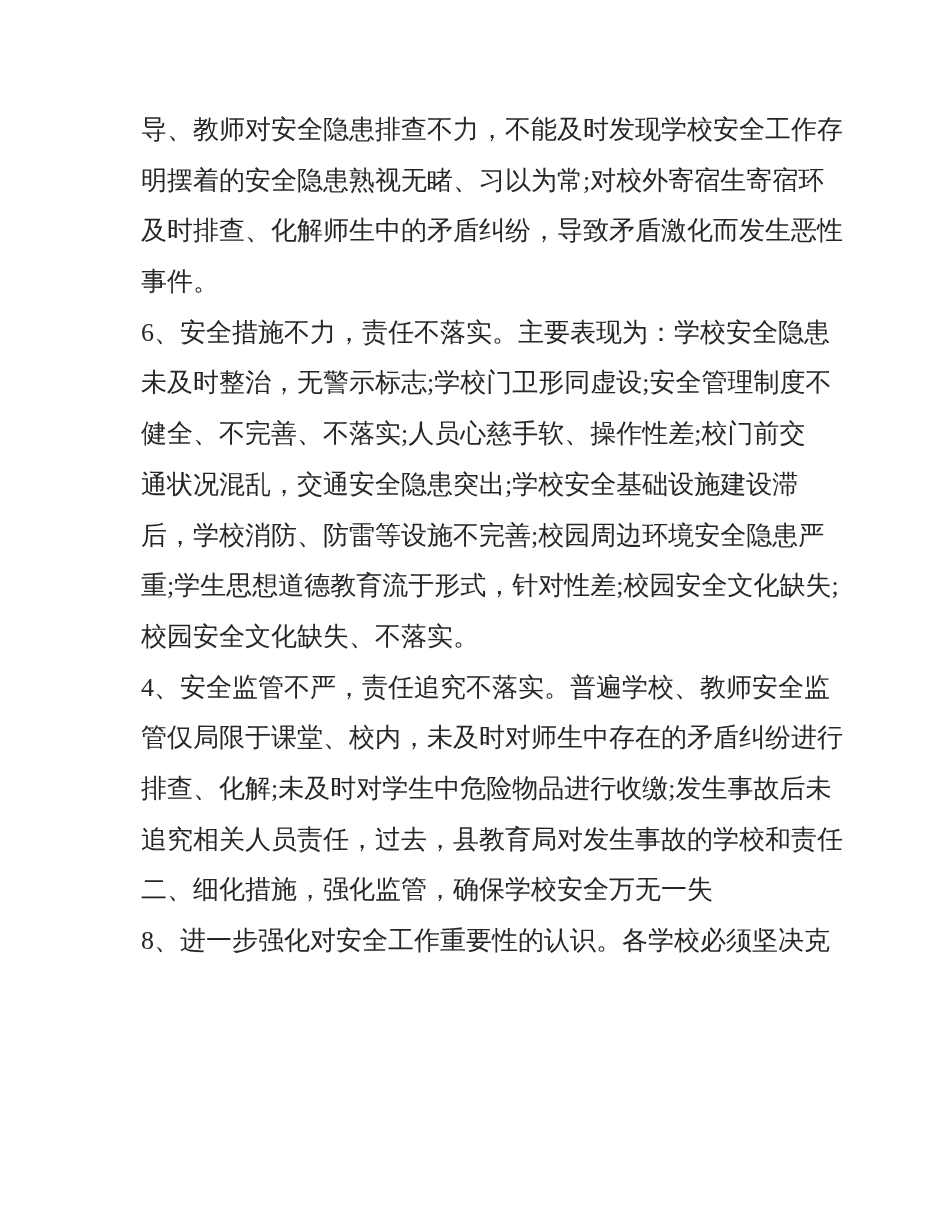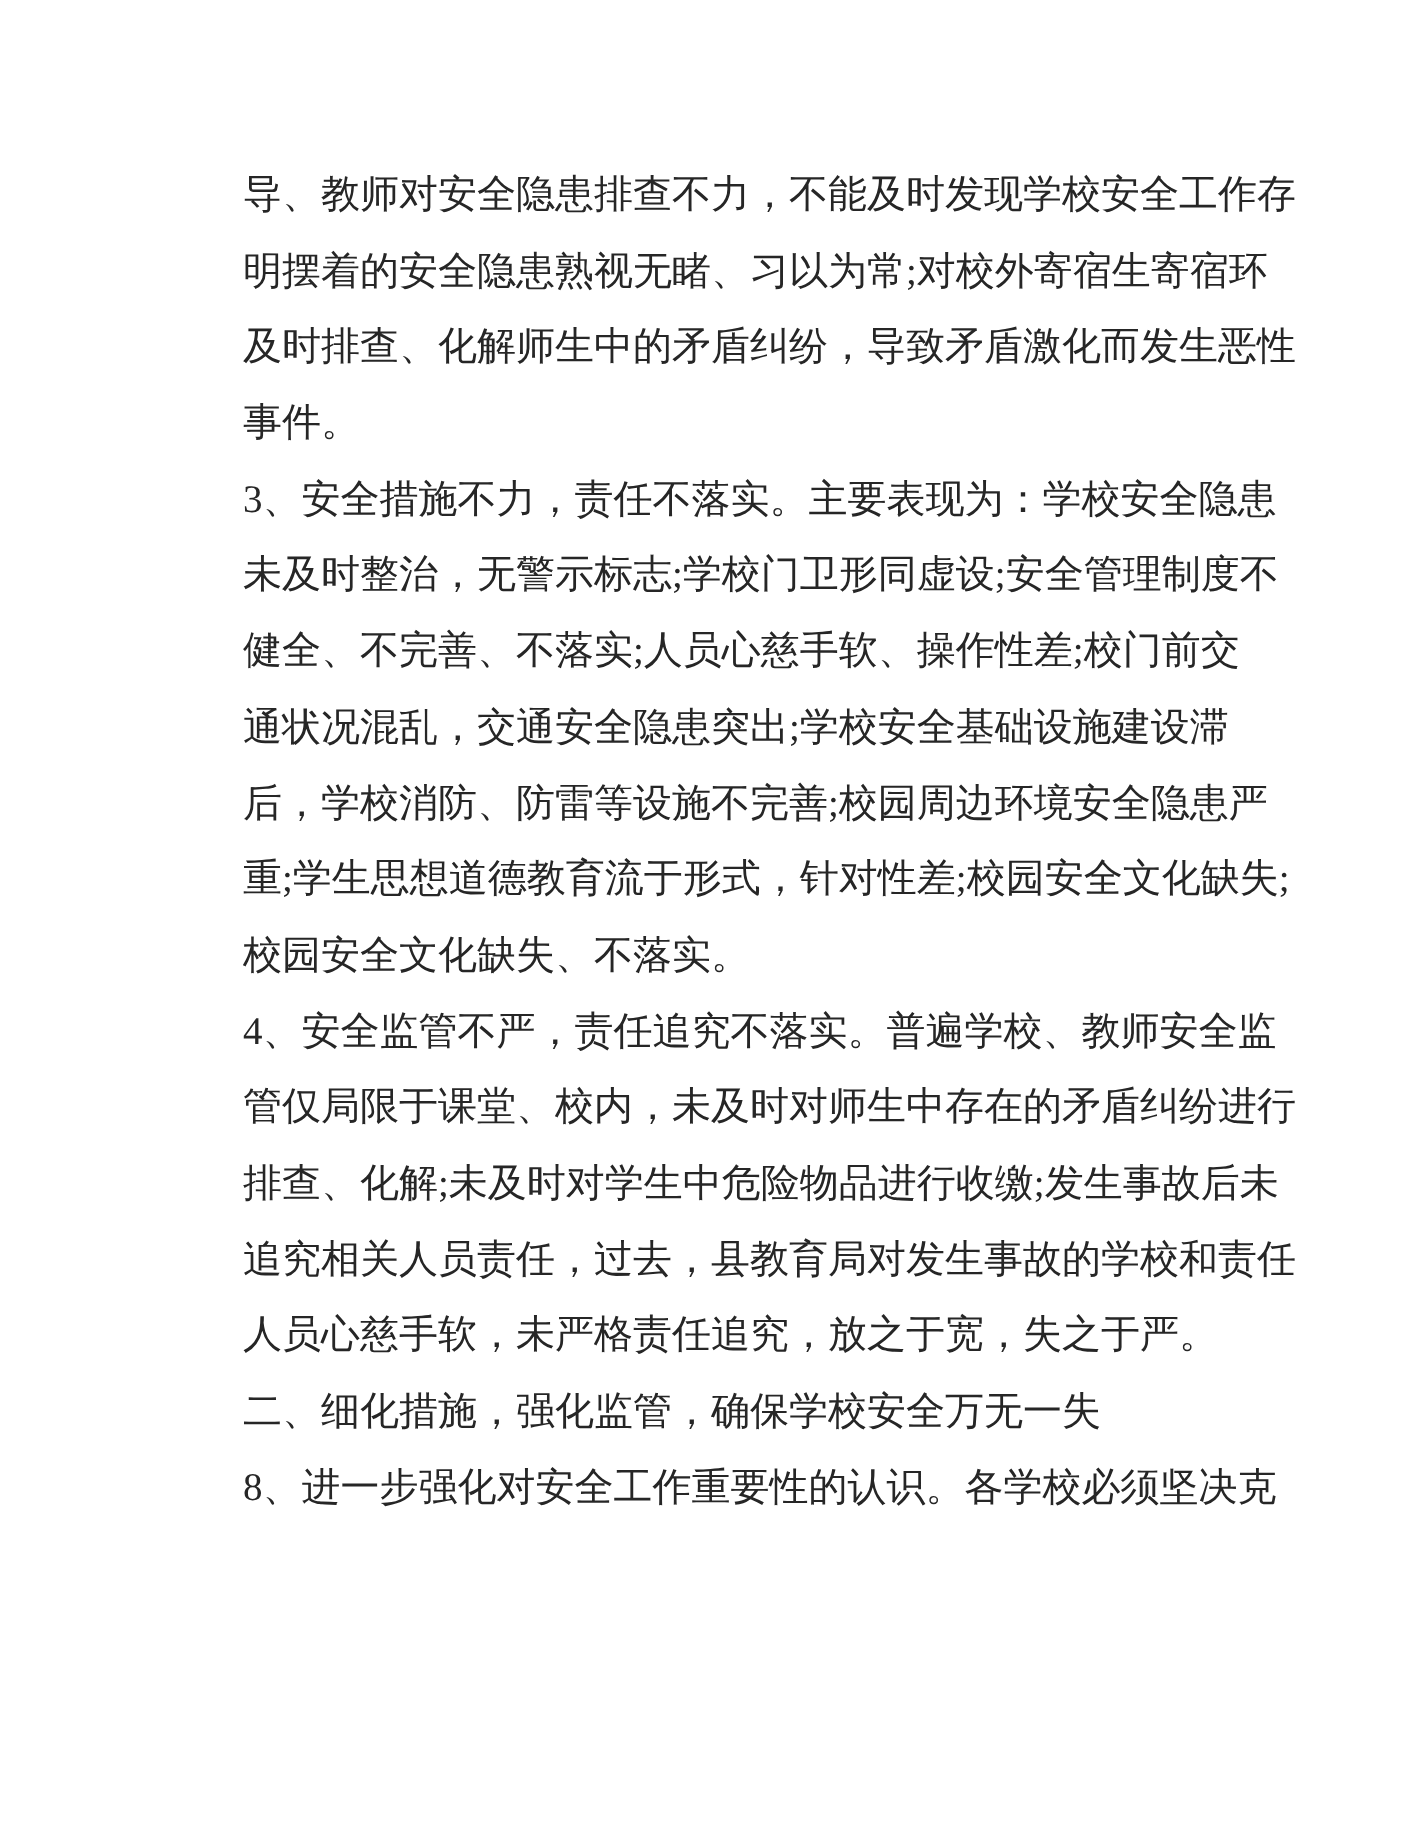--- a/index.html
+++ b/index.html
@@ -22,44 +22,42 @@
     position: absolute;
     left: 141px;
     top: 105px;
     width: 770px;
     font-family: "Liberation Serif", "DejaVu Serif", serif;
     font-size: 26px;
     line-height: 50.7px;
     color: #262626;
     font-weight: 400;
     letter-spacing: 0px;
-    margin-left: 21px;
   }
   .line {
     white-space: nowrap;
     height: 50.7px;
   }
 </style>
 </head>
 <body>
 
 <div class="page" style="background: rgb(255, 255, 255);">
   <div class="text-block" style="color: rgb(38, 38, 38);">
     <div class="line">导、教师对安全隐患排查不力，不能及时发现学校安全工作存</div>
     <div class="line">明摆着的安全隐患熟视无睹、习以为常;对校外寄宿生寄宿环</div>
     <div class="line">及时排查、化解师生中的矛盾纠纷，导致矛盾激化而发生恶性</div>
     <div class="line">事件。</div>
-    <div class="line">3、安全措施不力，责任不落实。主要表现为：学校安全隐患</div>
+    <div class="line">6、安全措施不力，责任不落实。主要表现为：学校安全隐患</div>
     <div class="line">未及时整治，无警示标志;学校门卫形同虚设;安全管理制度不</div>
     <div class="line">健全、不完善、不落实;人员心慈手软、操作性差;校门前交</div>
     <div class="line">通状况混乱，交通安全隐患突出;学校安全基础设施建设滞</div>
     <div class="line">后，学校消防、防雷等设施不完善;校园周边环境安全隐患严</div>
     <div class="line">重;学生思想道德教育流于形式，针对性差;校园安全文化缺失;</div>
     <div class="line">校园安全文化缺失、不落实。</div>
     <div class="line">4、安全监管不严，责任追究不落实。普遍学校、教师安全监</div>
     <div class="line">管仅局限于课堂、校内，未及时对师生中存在的矛盾纠纷进行</div>
     <div class="line">排查、化解;未及时对学生中危险物品进行收缴;发生事故后未</div>
     <div class="line">追究相关人员责任，过去，县教育局对发生事故的学校和责任</div>
-    <div class="line">人员心慈手软，未严格责任追究，放之于宽，失之于严。</div>
     <div class="line">二、细化措施，强化监管，确保学校安全万无一失</div>
     <div class="line">8、进一步强化对安全工作重要性的认识。各学校必须坚决克</div>
   </div>
 </div>
 
 </body></html>

